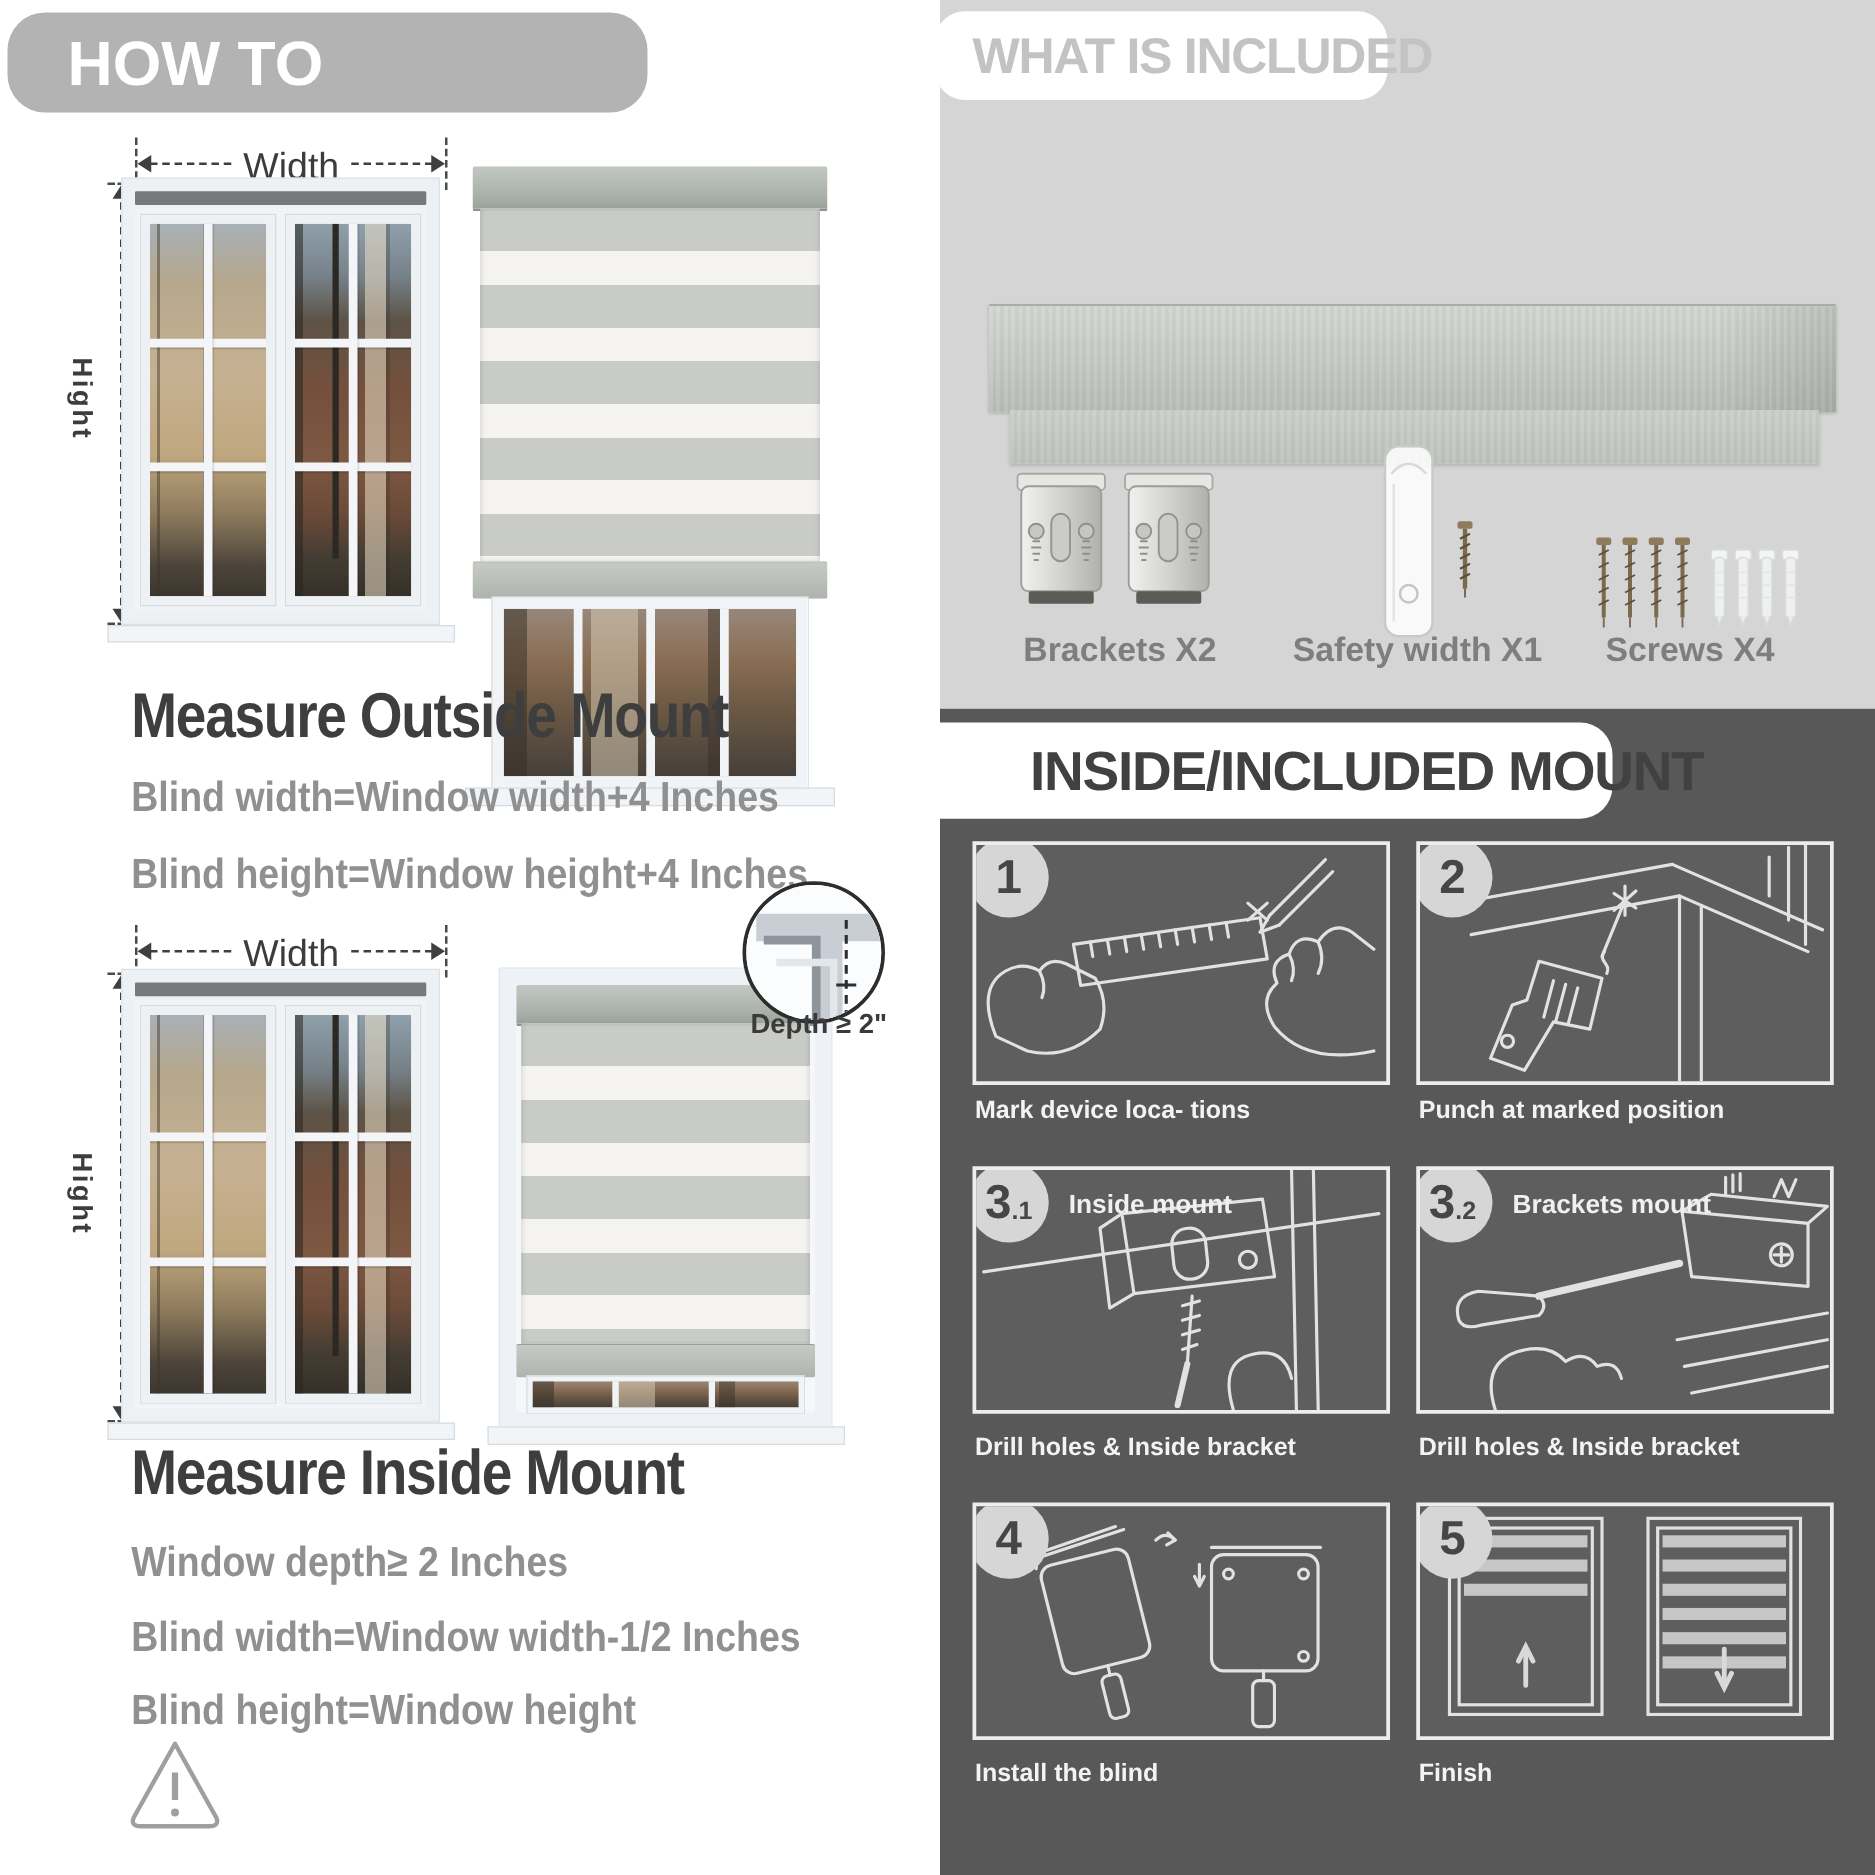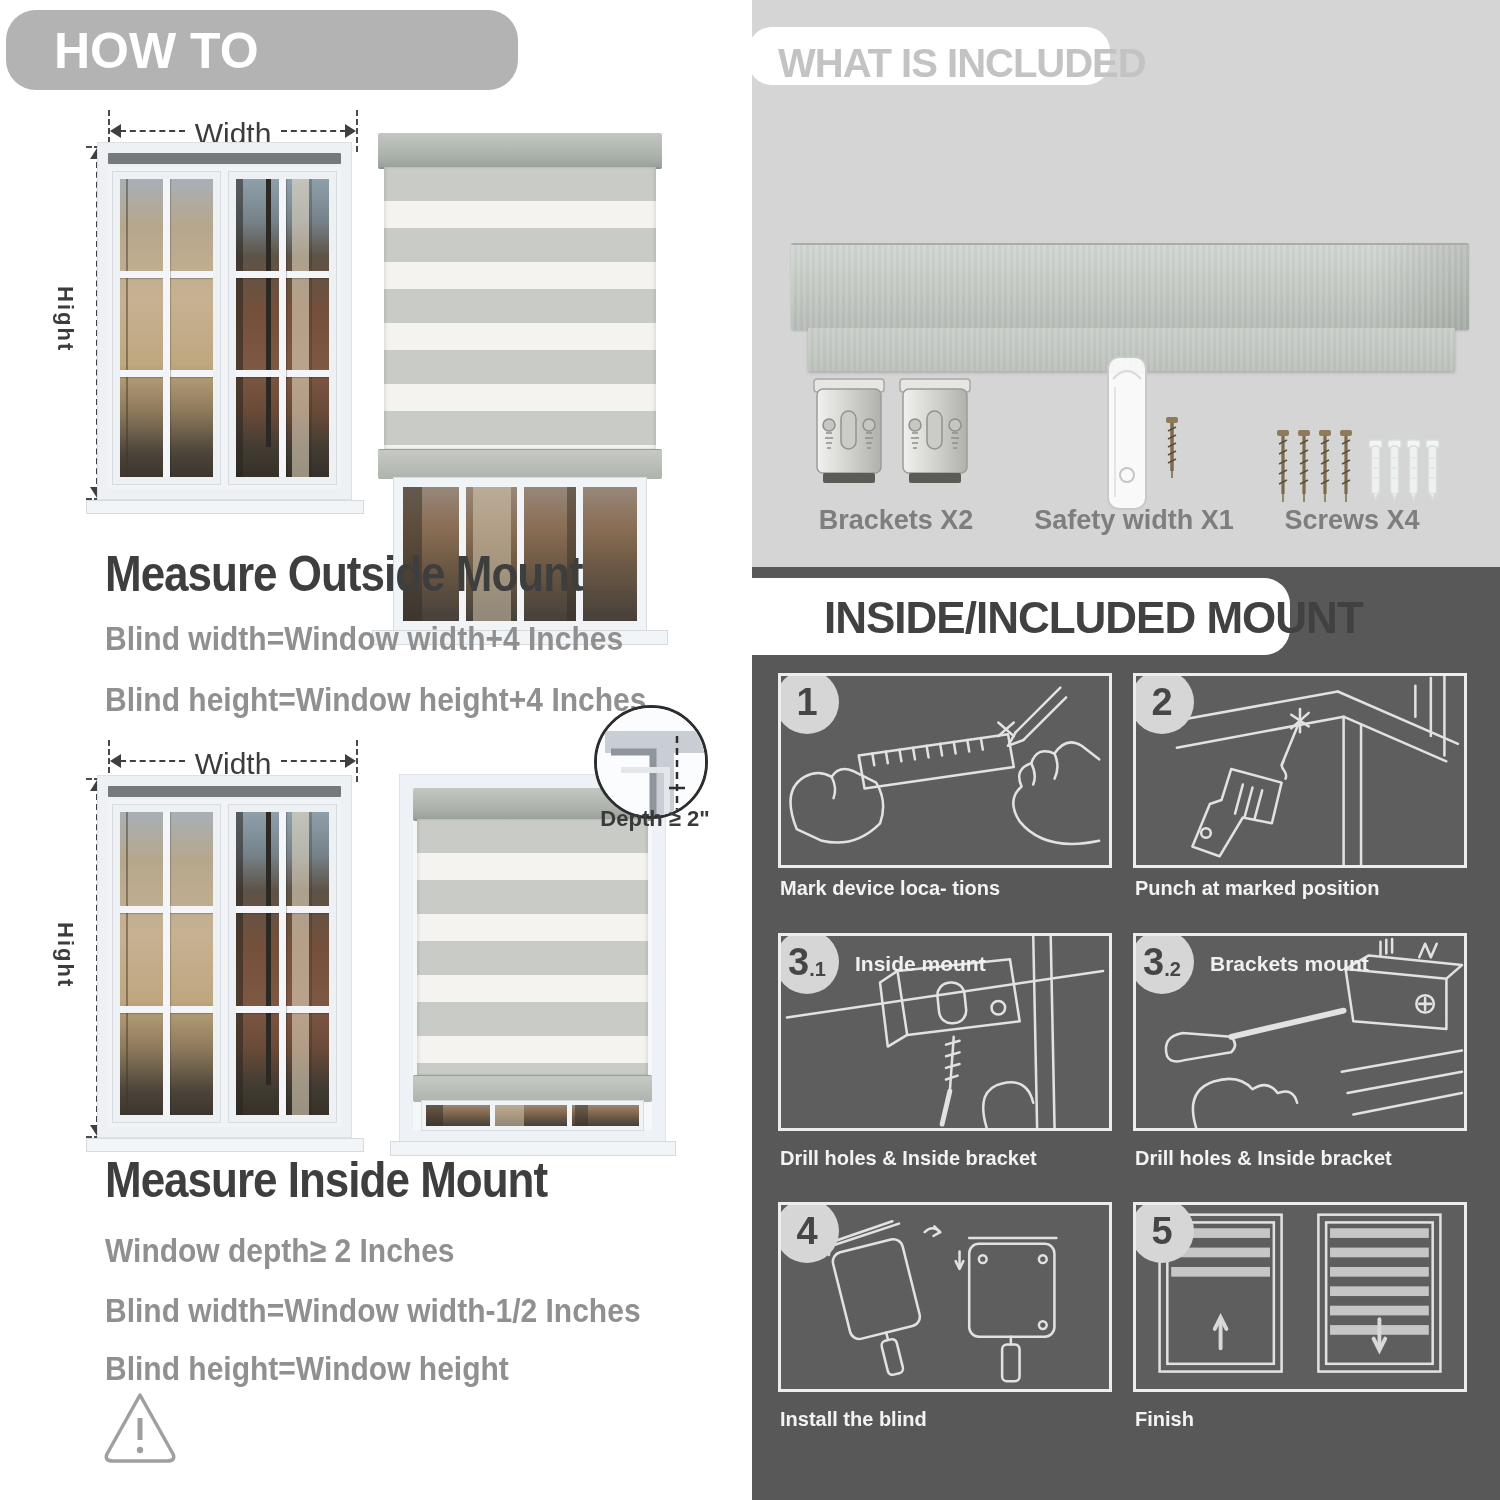--- a/index.html
+++ b/index.html
@@ -63,21 +63,21 @@
   .vlabel{position:absolute;writing-mode:vertical-rl;font-size:22px;font-weight:bold;color:#3c3c3c;letter-spacing:2px;}
 
   .detail-circle{position:absolute;width:114px;height:114px;border-radius:50%;border:3px solid #2d2d2d;
                  background:#fdfdfd;overflow:hidden;box-sizing:border-box;}
   .depth-label{position:absolute;font-size:22px;font-weight:bold;color:#3a3a3a;white-space:nowrap;}
 
   .warn-text{position:absolute;font-size:20px;font-weight:bold;color:#a1a1a1;line-height:31px;white-space:nowrap;}
 
   
   .included-panel{position:absolute;left:752px;top:0;width:748px;height:567px;background:#d5d5d6;}
-  .included-header{position:absolute;left:-4px;top:27px;width:362px;height:58px;background:#ffffff;border-radius:24px;text-align:right;}
+  .included-header{position:absolute;left:-4px;top:9px;width:362px;height:71px;background:#ffffff;border-radius:24px;text-align:right;}
   .included-header span{display:block;padding-left:30px;line-height:73px;font-size:40px;font-weight:bold;
                         color:#c3c3c3;letter-spacing:-1px;white-space:nowrap;}
   .blind-title{position:absolute;left:0;top:152px;width:100%;text-align:center;font-size:30px;font-weight:bold;
                color:#6f6f6f;letter-spacing:-0.5px;}
   .headrail-main{position:absolute;left:39px;top:243px;width:678px;height:85px;border-radius:2px;
       background:
         repeating-linear-gradient(90deg, rgba(255,255,255,.07) 0 3px, rgba(0,0,0,.025) 3px 6px),
         linear-gradient(90deg, rgba(0,0,0,0) 0 86%, rgba(90,95,90,.18) 100%),
         linear-gradient(180deg,#d2d6d2 0%,#c6cbc6 45%,#b7bcb7 100%);
       border-top:2px solid #a8ada8;box-shadow:0 1px 2px rgba(0,0,0,.15);}

